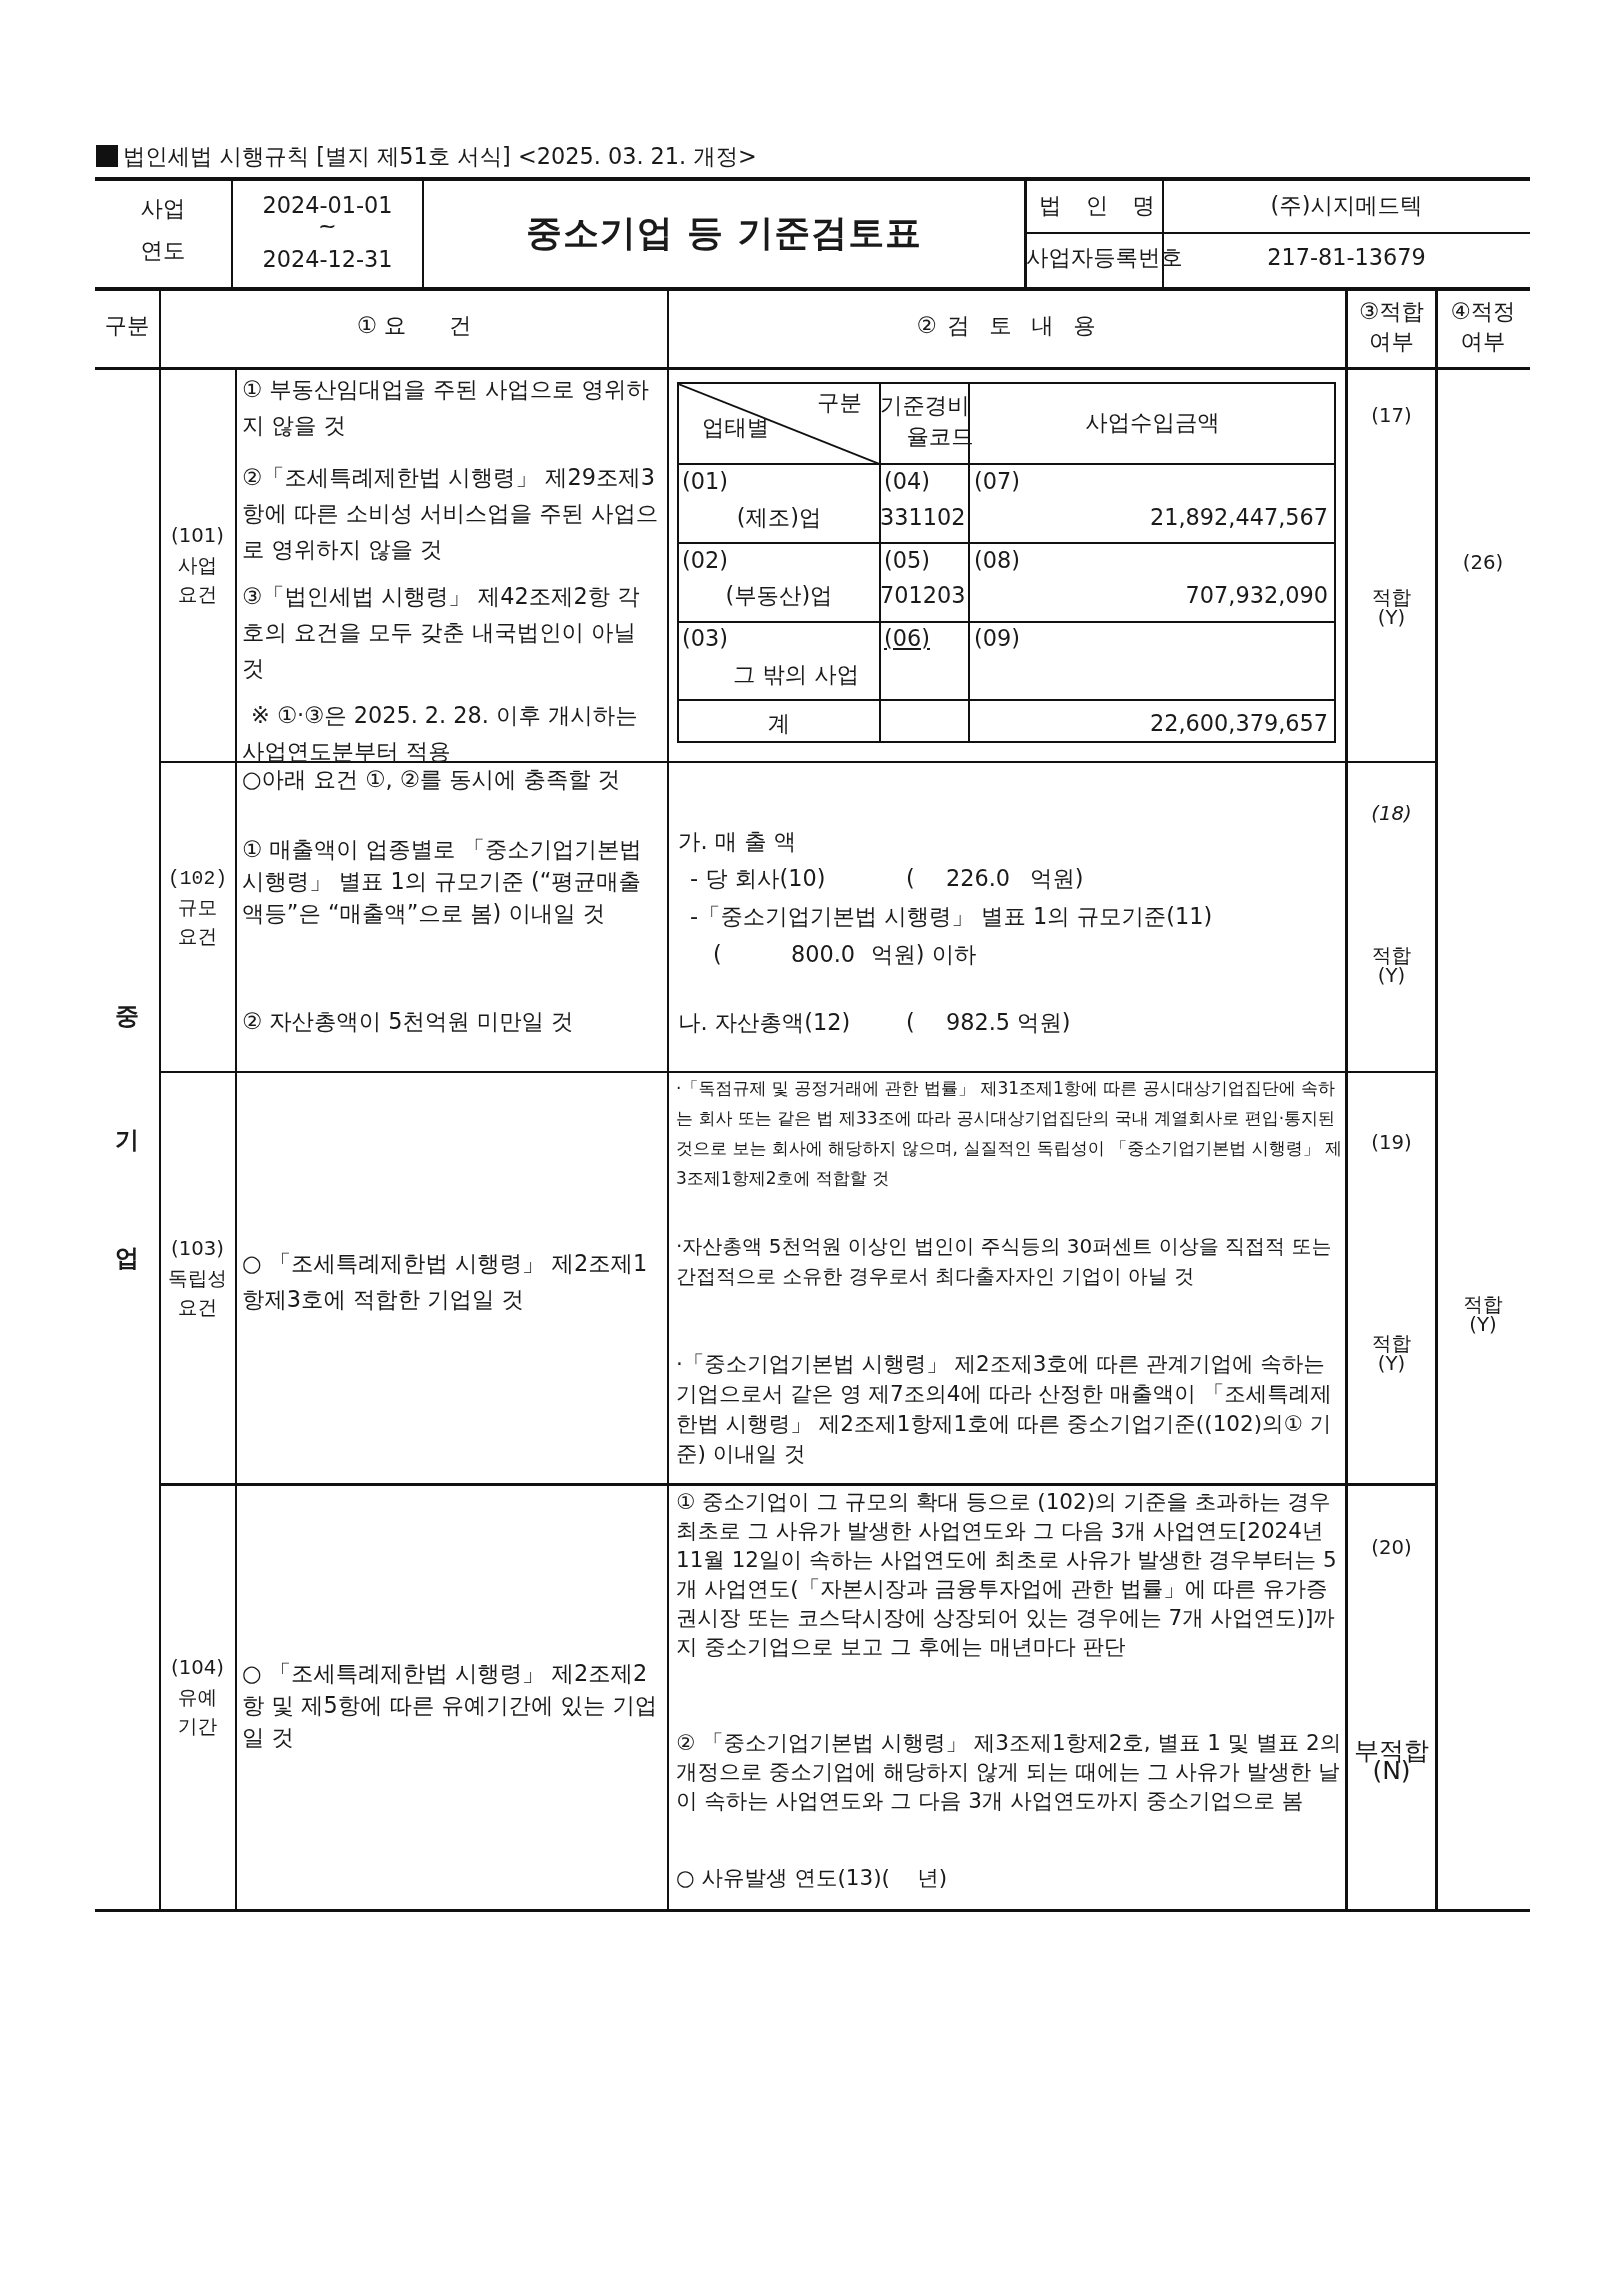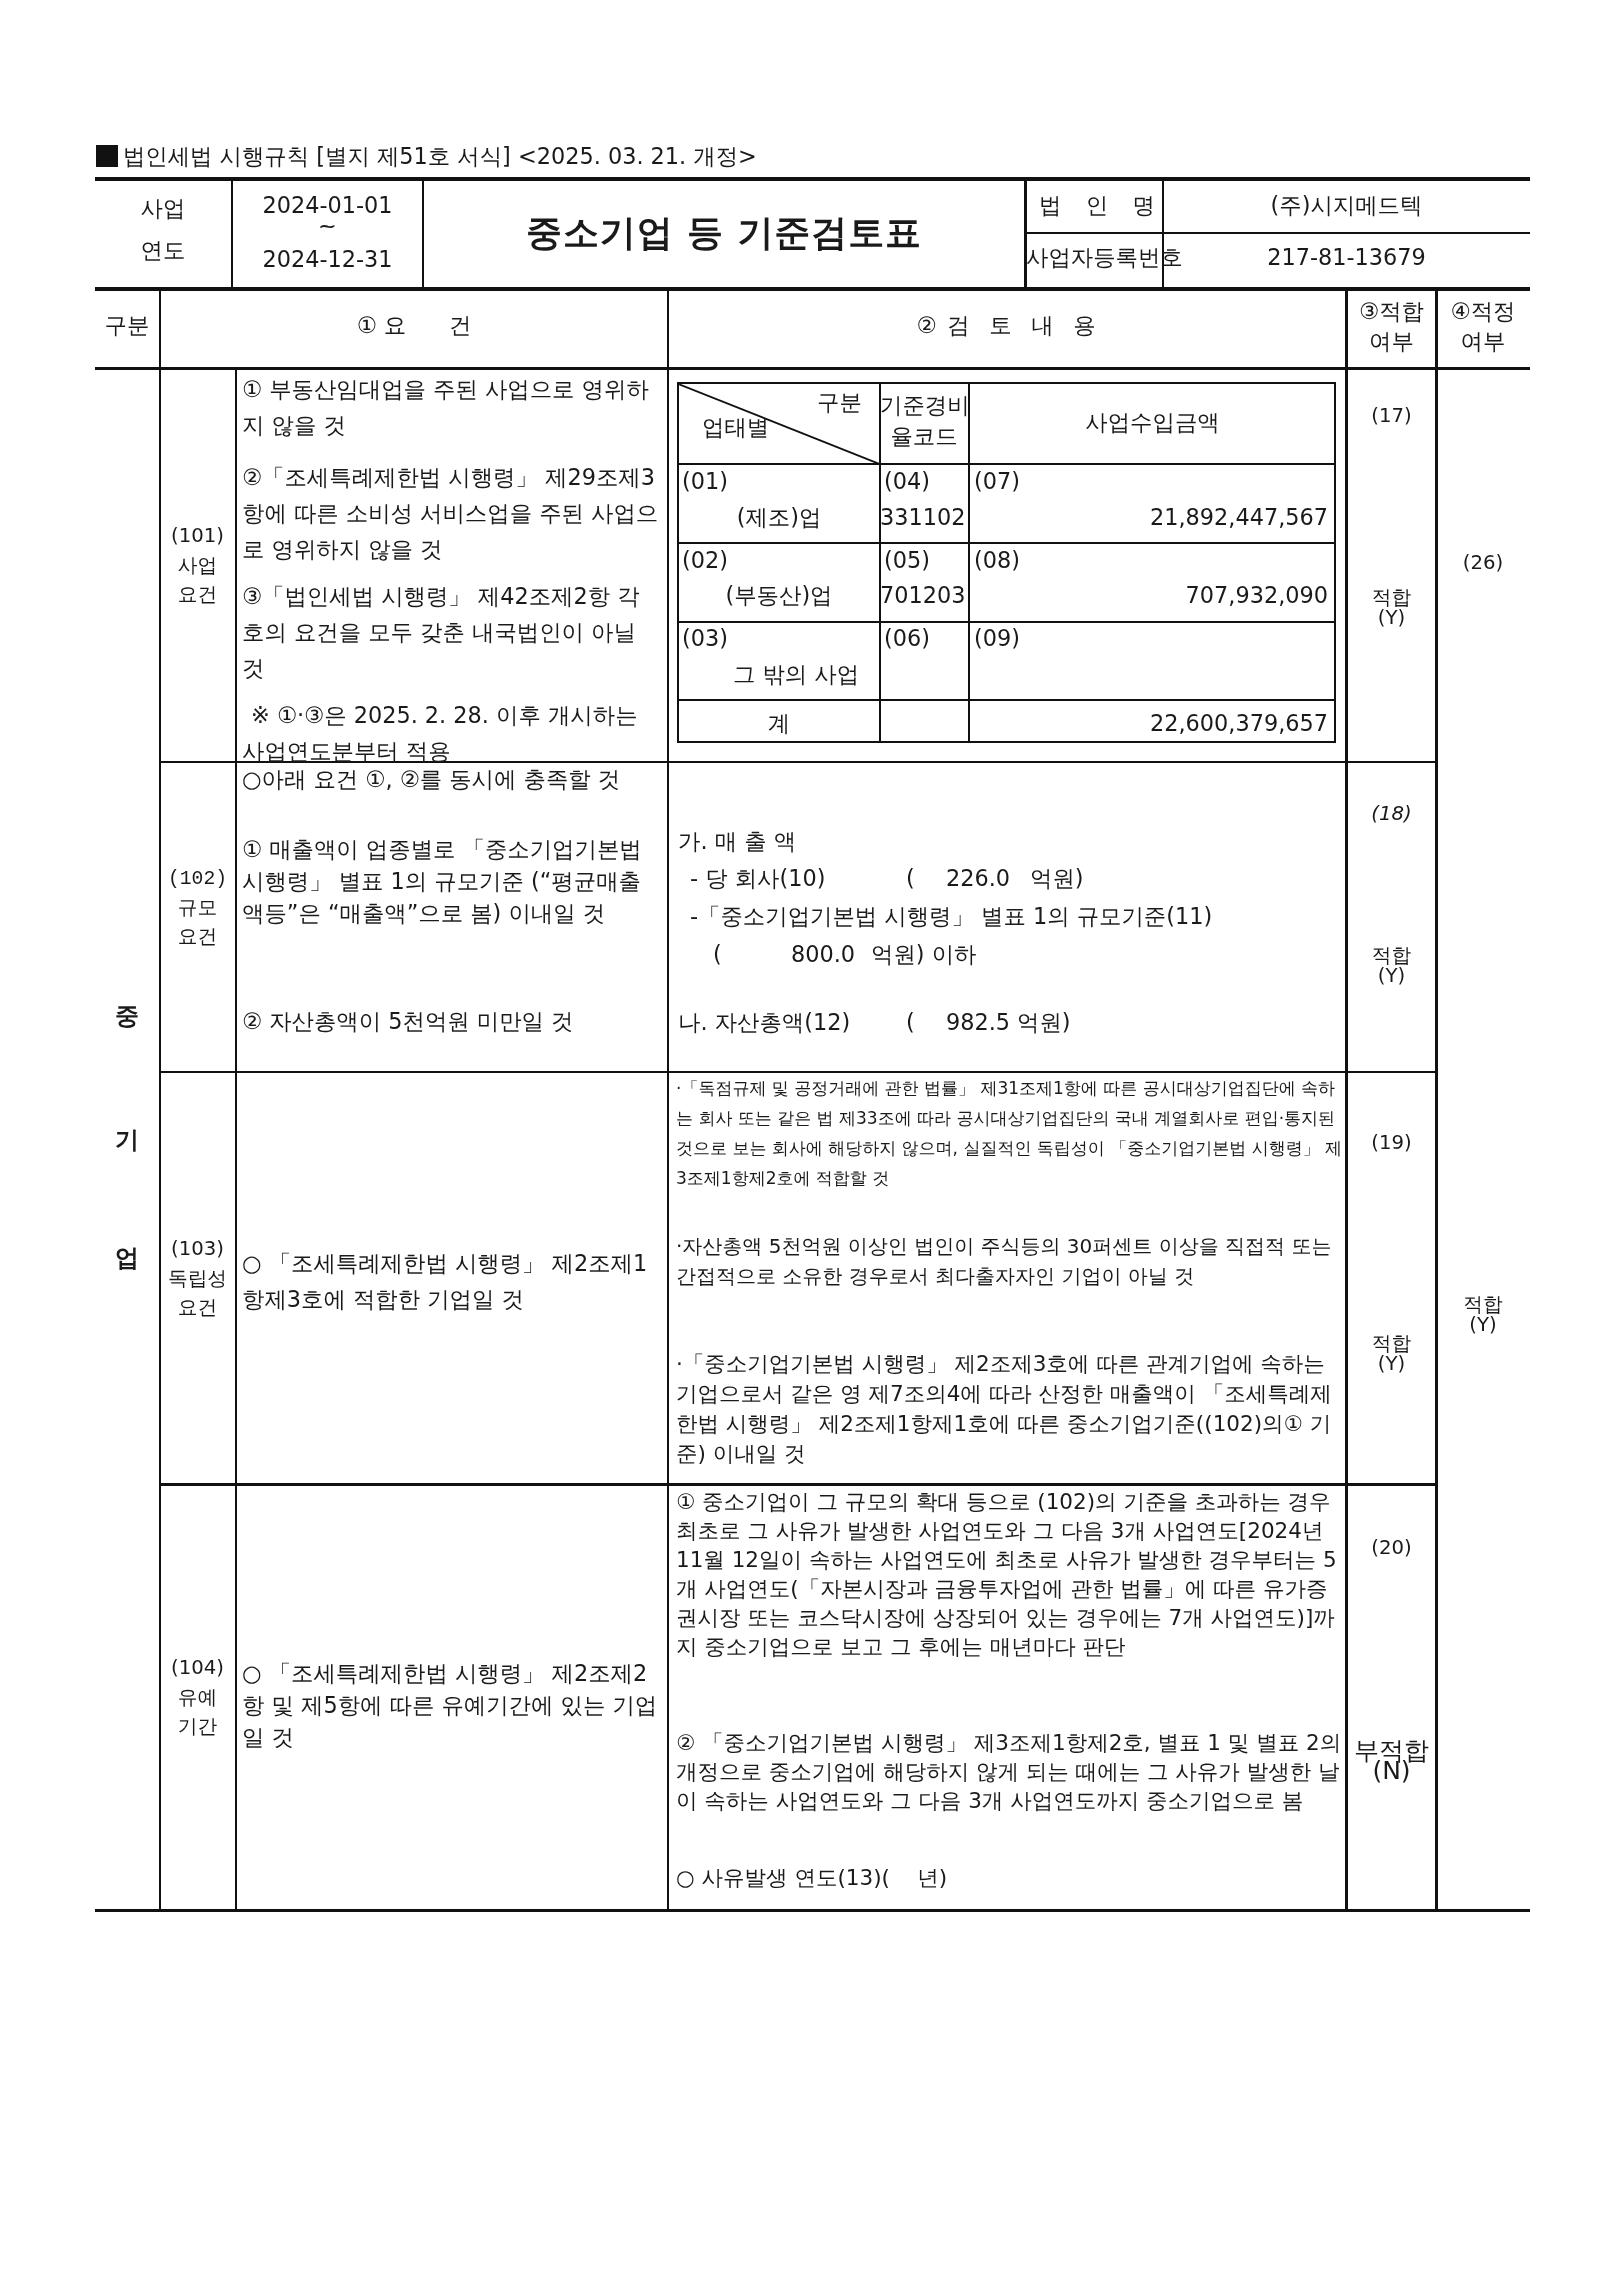--- a/index.html
+++ b/index.html
@@ -84,40 +84,40 @@
 <div class="vline" style="left:879px; top:382px; width:1.8px; height:361px;"></div>
 <div class="vline" style="left:968px; top:382px; width:1.8px; height:361px;"></div>
 <div class="hline" style="left:677px; top:463px; width:659px; height:1.8px;"></div>
 <div class="hline" style="left:677px; top:542px; width:659px; height:1.8px;"></div>
 <div class="hline" style="left:677px; top:621px; width:659px; height:1.8px;"></div>
 <div class="hline" style="left:677px; top:699px; width:659px; height:1.8px;"></div>
 
 <div class="t" style="left:817px; top:387px;">구분</div>
 <div class="t" style="left:702px; top:412px;">업태별</div>
 <div class="t c" style="left:880px; top:390px; width:88px;">기준경비</div>
-<div class="t c" style="left:880px; top:421px; width:88px;">율코드</div>
+<div class="t c" style="left:880px; top:421px; width:88px;padding-left:16px;">율코드</div>
 <div class="t c" style="left:970px; top:407px; width:365px;">사업수입금액</div>
 
 <div class="t" style="left:682px; top:466px;">(01)</div>
 <div class="t c" style="left:679px; top:502px; width:200px;">(제조)업</div>
 <div class="t" style="left:884px; top:466px;">(04)</div>
 <div class="t r" style="left:880px; top:502px; width:79px;">331102</div>
 <div class="t" style="left:974px; top:466px;">(07)</div>
 <div class="t r" style="left:970px; top:502px; width:358px;">21,892,447,567</div>
 
 <div class="t" style="left:682px; top:545px;">(02)</div>
 <div class="t c" style="left:679px; top:580px; width:200px;">(부동산)업</div>
 <div class="t" style="left:884px; top:545px;">(05)</div>
 <div class="t r" style="left:880px; top:580px; width:79px;">701203</div>
 <div class="t" style="left:974px; top:545px;">(08)</div>
 <div class="t r" style="left:970px; top:580px; width:358px;">707,932,090</div>
 
 <div class="t" style="left:682px; top:623px;">(03)</div>
 <div class="t c" style="left:679px; top:659px; width:234px;">그 밖의 사업</div>
-<div class="t" style="left:884px; top:623px;">(06)</div>
+<div class="t" style="left:884px; top:623px;text-decoration:underline;">(06)</div>
 <div class="t" style="left:974px; top:623px;">(09)</div>
 
 <div class="t c" style="left:679px; top:708px; width:200px;">계</div>
 <div class="t r" style="left:970px; top:708px; width:358px;">22,600,379,657</div>
 
 <div class="t c" style="left:1348px; top:401px; width:87px; font-size:19.7px;">(17)</div>
 <div class="abs c" style="left:1348px; top:588px; width:87px; font-size:19.7px; line-height:19.7px;">
   <div>적합</div>
   <div>(Y)</div>
 </div>

